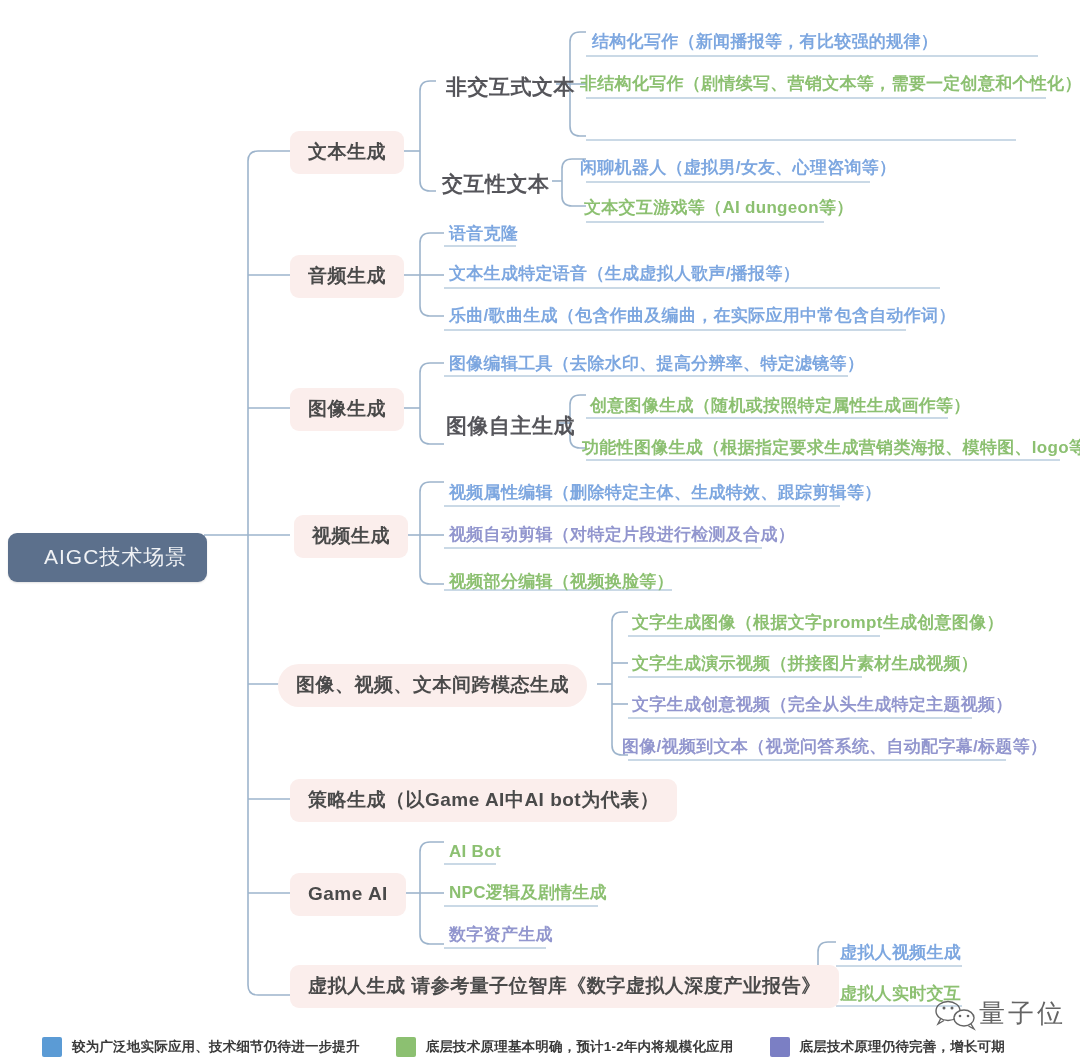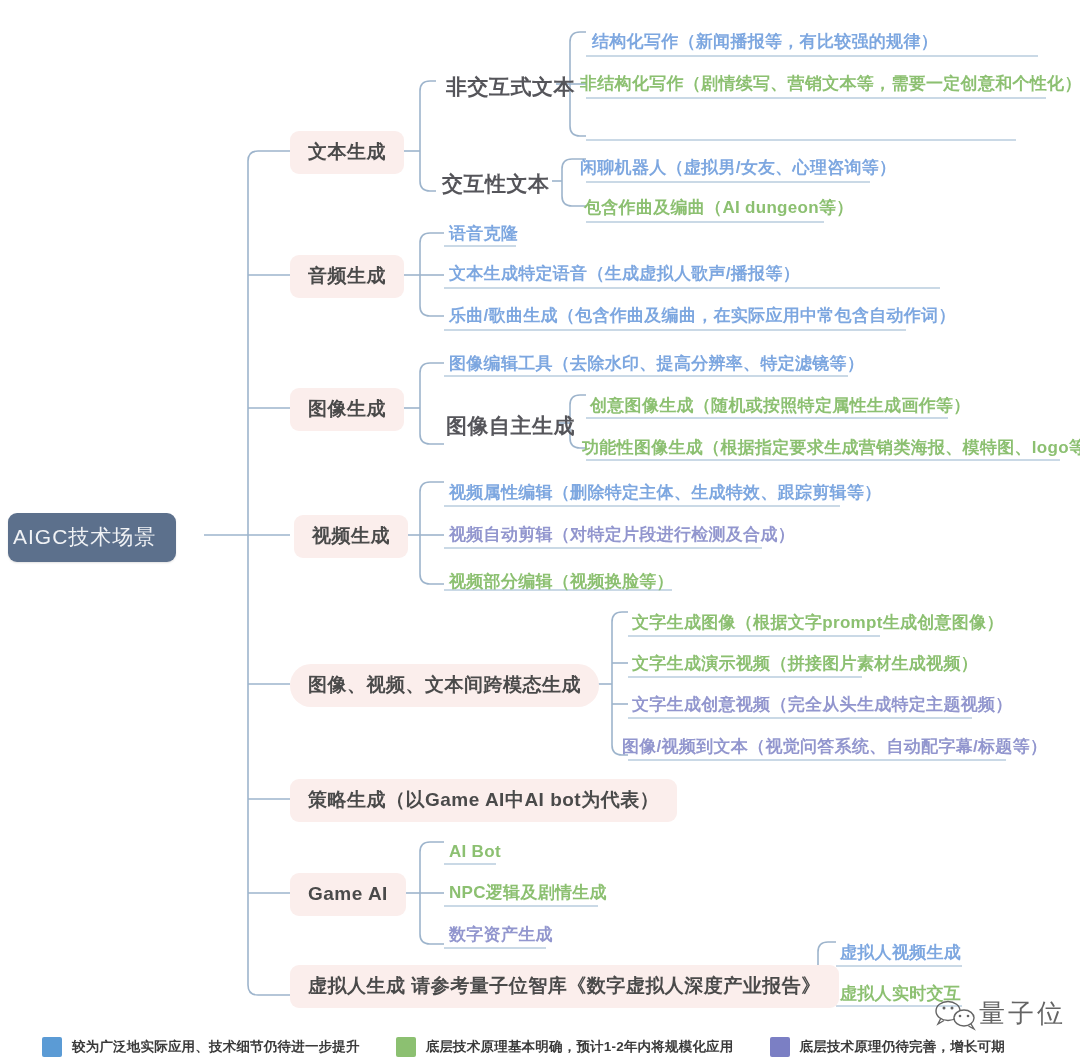--- a/index.html
+++ b/index.html
@@ -25,24 +25,25 @@
     position: absolute;
     box-sizing: border-box;
     white-space: nowrap;
     line-height: 1;
   }
   
   .root-node {
     background: #5c708c;
     color: #f0f2f5;
     border-radius: 9px;
-    padding: 13px 20px 15px 5px;
+    padding: 13px 20px 15px 36px;
     font-size: 21px;
     letter-spacing: 1px;
     box-shadow: 0 1px 2px rgba(0,0,0,0.12);
+    margin-top: 20px;
   }
   
   .branch-node {
     background: #fbeeec;
     color: #4a4a4a;
     border-radius: 9px;
     padding: 11px 18px 13px 18px;
     font-size: 19px;
     font-weight: bold;
     letter-spacing: 0.5px;
@@ -218,21 +219,21 @@
   <div class="node branch-node" style="left:290px; top:131px;">文本生成</div>
 
   <div class="node mid-node" style="left:446px; top:74px;">非交互式文本</div>
 
   <div class="node leaf-node c-blue" style="left:590px; top:30px;">结构化写作（新闻播报等，有比较强的规律）</div>
   <div class="node leaf-node c-green" style="left:578px; top:72px;">非结构化写作（剧情续写、营销文本等，需要一定创意和个性化）</div>
 
   <div class="node mid-node" style="left:442px; top:171px;">交互性文本</div>
 
   <div class="node leaf-node c-blue" style="left:578px; top:156px;">闲聊机器人（虚拟男/女友、心理咨询等）</div>
-  <div class="node leaf-node c-green" style="left:582px; top:196px;">包含作曲及编曲（AI dungeon等）</div>
+  <div class="node leaf-node c-green" style="left:582px; top:196px;">文本交互游戏等（AI dungeon等）</div>
 
   <div class="node branch-node" style="left:290px; top:255px;">音频生成</div>
 
   <div class="node leaf-node c-blue" style="left:447px; top:222px;">语音克隆</div>
   <div class="node leaf-node c-blue" style="left:447px; top:262px;">文本生成特定语音（生成虚拟人歌声/播报等）</div>
   <div class="node leaf-node c-blue" style="left:447px; top:304px;">乐曲/歌曲生成（包含作曲及编曲，在实际应用中常包含自动作词）</div>
 
   <div class="node branch-node" style="left:290px; top:388px;">图像生成</div>
 
   <div class="node leaf-node c-blue" style="left:447px; top:352px;">图像编辑工具（去除水印、提高分辨率、特定滤镜等）</div>
@@ -241,21 +242,21 @@
 
   <div class="node leaf-node c-green" style="left:588px; top:394px;">创意图像生成（随机或按照特定属性生成画作等）</div>
   <div class="node leaf-node c-green" style="left:580px; top:436px;">功能性图像生成（根据指定要求生成营销类海报、模特图、logo等）</div>
 
   <div class="node branch-node" style="left:294px; top:515px;">视频生成</div>
 
   <div class="node leaf-node c-blue" style="left:447px; top:481px;">视频属性编辑（删除特定主体、生成特效、跟踪剪辑等）</div>
   <div class="node leaf-node c-purple" style="left:447px; top:523px;">视频自动剪辑（对特定片段进行检测及合成）</div>
   <div class="node leaf-node c-green" style="left:447px; top:570px;">视频部分编辑（视频换脸等）</div>
 
-  <div class="node branch-node" style="left:290px; top:664px;border-radius:21px;">图像、视频、文本间跨模态生成</div>
+  <div class="node branch-node" style="left:278px; top:664px;border-radius:21px;">图像、视频、文本间跨模态生成</div>
 
   <div class="node leaf-node c-green" style="left:630px; top:652px;">文字生成演示视频（拼接图片素材生成视频）</div>
   <div class="node leaf-node c-green" style="left:630px; top:611px;">文字生成图像（根据文字prompt生成创意图像）</div>
   <div class="node leaf-node c-purple" style="left:630px; top:693px;">文字生成创意视频（完全从头生成特定主题视频）</div>
   <div class="node leaf-node c-purple" style="left:620px; top:735px;">图像/视频到文本（视觉问答系统、自动配字幕/标题等）</div>
 
   <div class="node branch-node" style="left:290px; top:779px;">策略生成（以Game AI中AI bot为代表）</div>
 
   <div class="node branch-node" style="left:290px; top:873px;">Game AI</div>
 

